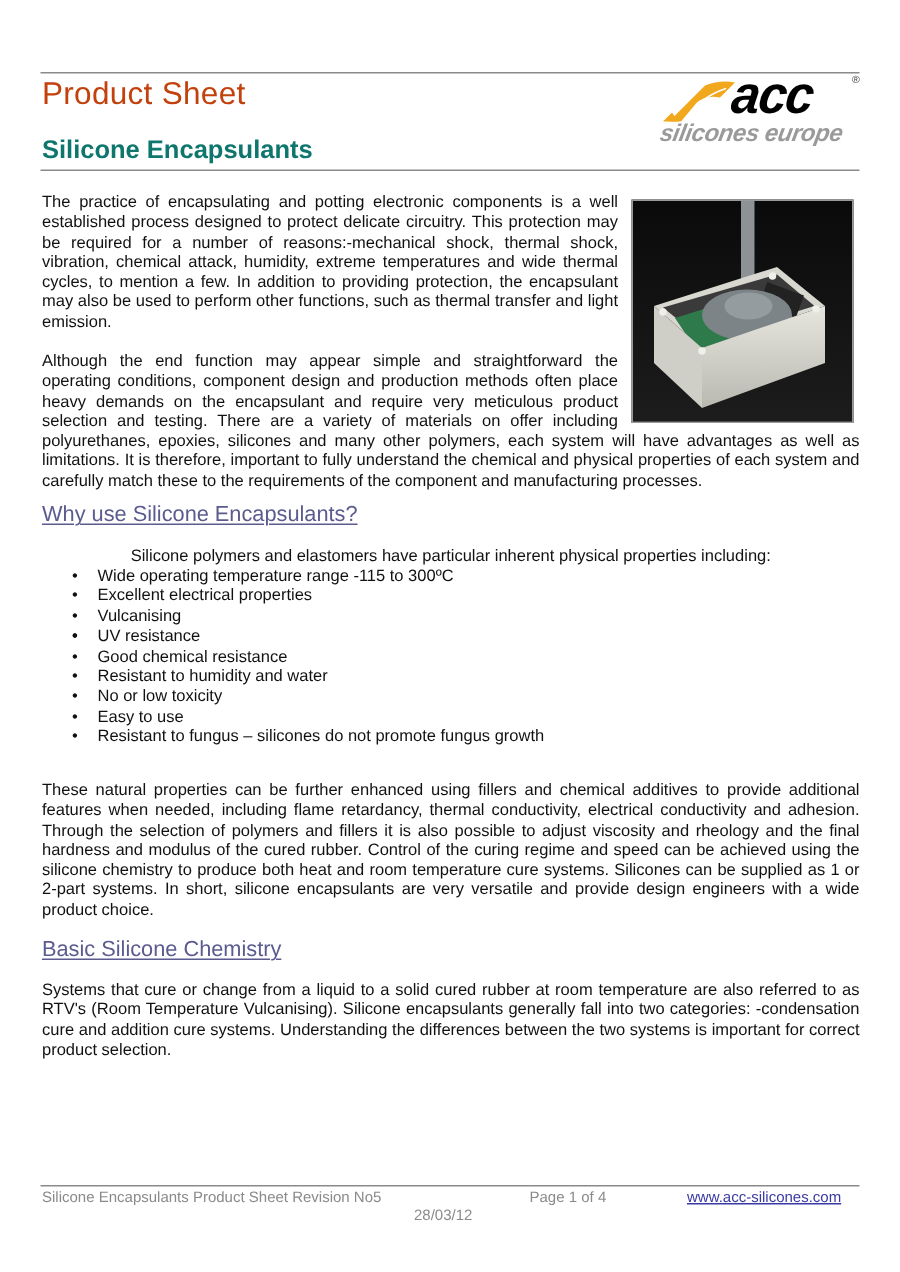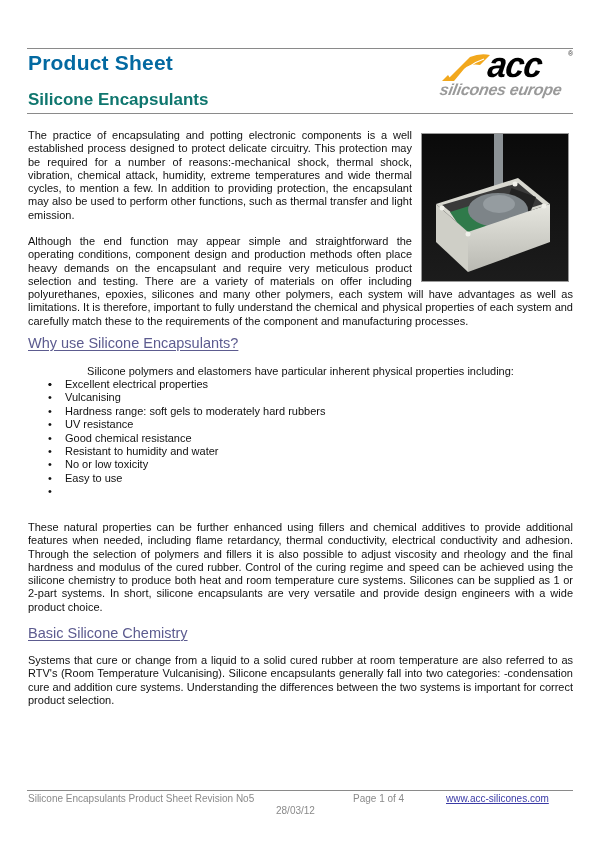--- a/index.html
+++ b/index.html
@@ -1,19 +1,19 @@
 <!DOCTYPE html>
 <html><head>
 <meta charset="utf-8">
 <style>
   html, body { margin: 0; padding: 0; background: #ffffff; }
   body { width: 600px; height: 848px; position: relative; overflow: hidden;
          font-family: "Liberation Sans", sans-serif; color: #111; }
   .rule { position: absolute; left: 27px; width: 546px; height: 0; border-top: 1.5px solid #8a8a8a; }
-  .title { position: absolute; left: 28px; top: 51px; font-size: 21px; font-weight: bold; color: #0369a1; letter-spacing: 0.2px; }
+  .title { position: absolute; left: 28px; top: 51px; font-size: 21px; font-weight: normal; color: #c2410c; letter-spacing: 0.2px; }
   .subtitle { position: absolute; left: 28px; top: 90px; font-size: 17px; font-weight: bold; color: #0f766e; }
 
   .logo { position: absolute; left: 438px; top: 50px; width: 140px; height: 56px; }
   .logo-text-acc { position: absolute; left: 50px; top: -5px; font-size: 34px; font-weight: bold; font-style: italic;
                    color: #000; letter-spacing: -1px; transform: scaleY(1.05) skewX(-8deg); }
   .logo-reg { position: absolute; left: 130px; top: 0px; font-size: 7px; color: #333; }
   .logo-sub { position: absolute; left: 2px; top: 31px; font-size: 16px; font-weight: bold; font-style: italic;
               color: #9a9a9a; letter-spacing: -0.3px; transform: skewX(-10deg); white-space: nowrap; }
 
   .para { position: absolute; left: 28px; font-size: 11px; line-height: 13.3px; text-align: justify; color: #111; }
@@ -89,36 +89,36 @@
   </svg>
 </div>
 
 <div class="para narrow" style="top:235px;text-align-last:justify;">Although the end function may appear simple and straightforward the operating conditions, component design and production methods often place heavy demands on the encapsulant and require very meticulous product selection and testing.  There are a variety of materials on offer including</div>
 <div class="para wide" style="top:288px;">polyurethanes, epoxies, silicones and many other polymers, each system will have advantages as well as limitations.  It is therefore, important to fully understand the chemical and physical properties of each system and carefully match these to the requirements of the component and manufacturing processes.</div>
 
 <div class="heading" style="top:335px;">Why use Silicone Encapsulants?</div>
 <div class="para wide" style="top:365px;text-align:center;">Silicone polymers and elastomers have particular inherent physical properties including:</div>
 
 <ul class="list">
-  <li><span class="bullet">•</span></li>
+  <li><span class="bullet">•</span><span>Wide operating temperature range -115 to 300ºC</span></li>
   <li><span class="bullet">•</span><span>Excellent electrical properties</span></li>
   <li><span class="bullet">•</span><span>Vulcanising</span></li>
-  <li><span class="bullet">•</span><span>Hardness range: soft gels to moderately hard rubbers</span></li>
+  <li><span class="bullet">•</span></li>
   <li><span class="bullet">•</span><span>UV resistance</span></li>
   <li><span class="bullet">•</span><span>Good chemical resistance</span></li>
   <li><span class="bullet">•</span><span>Resistant to humidity and water</span></li>
   <li><span class="bullet">•</span><span>No or low toxicity</span></li>
   <li><span class="bullet">•</span><span>Easy to use</span></li>
-  <li><span class="bullet">•</span></li>
+  <li><span class="bullet">•</span><span>Resistant to fungus – silicones do not promote fungus growth</span></li>
 </ul>
 
 <div class="para wide" style="top:521px;">These natural properties can be further enhanced using fillers and chemical additives to provide additional features when needed, including flame retardancy, thermal conductivity, electrical conductivity and adhesion.  Through the selection of polymers and fillers it is also possible to adjust viscosity and rheology and the final hardness and modulus of the cured rubber.  Control of the curing regime and speed can be achieved using the silicone chemistry to produce both heat and room temperature cure systems.  Silicones can be supplied as 1 or 2-part systems.  In short, silicone encapsulants are very versatile and provide design engineers with a wide product choice.</div>
 
 <div class="heading" style="top:625px;">Basic Silicone Chemistry</div>
 <div class="para wide" style="top:654px;">Systems that cure or change from a liquid to a solid cured rubber at room temperature are also referred to as RTV's (Room Temperature Vulcanising).  Silicone encapsulants generally fall into two categories: -condensation cure and addition cure systems.  Understanding the differences between the two systems is important for correct product selection.</div>
 
 <div class="rule" style="top:790px;"></div>
 <div class="footer">
   <span style="left:0;">Silicone Encapsulants Product Sheet Revision No5</span>
   <span style="left:248px;margin-top:12px;">28/03/12</span>
   <span style="left:325px;">Page 1 of 4</span>
-  <span style="left:418px;"><a>www.acc-silicones.com</a></span>
+  <span style="left:430px;"><a>www.acc-silicones.com</a></span>
 </div>
 
 </body></html>

